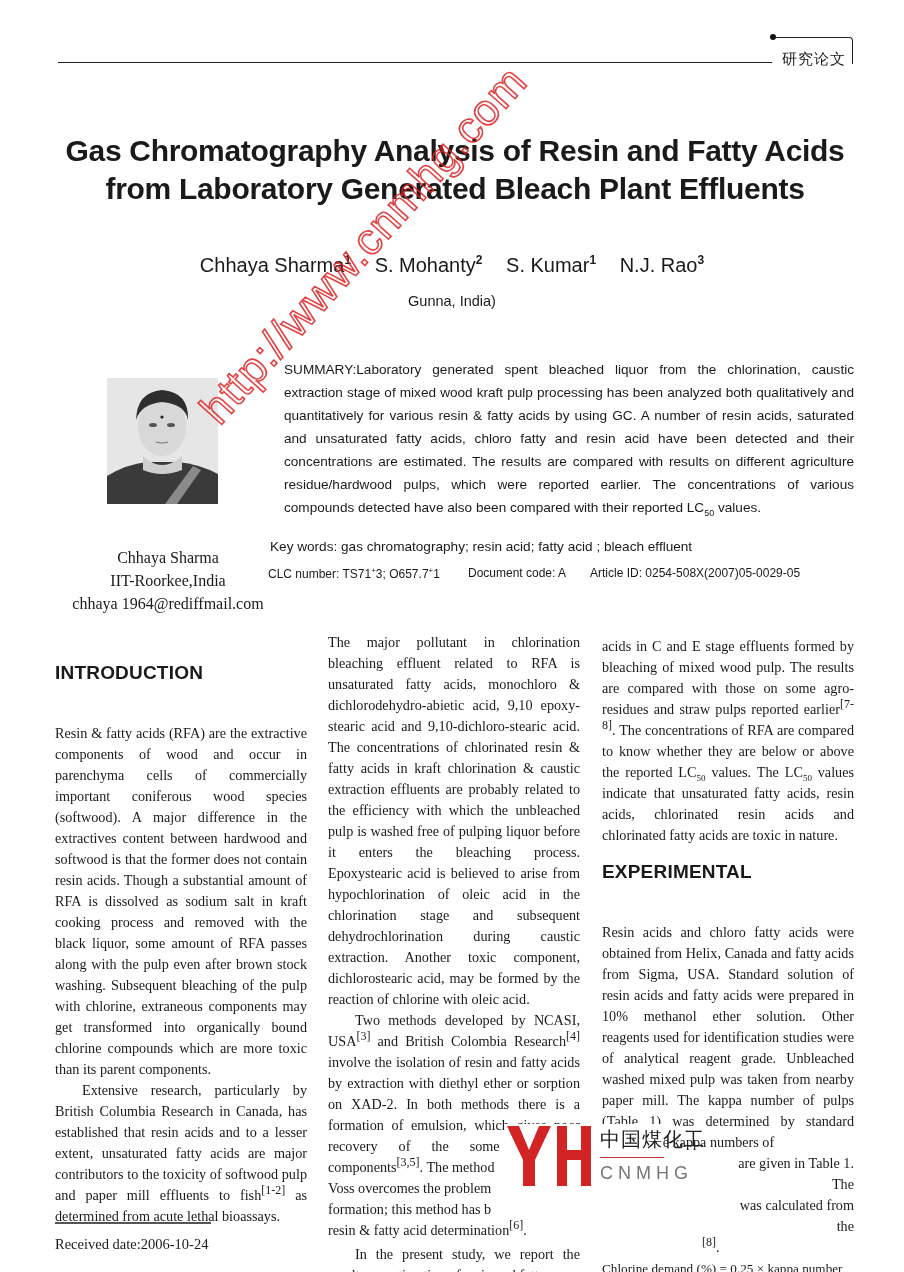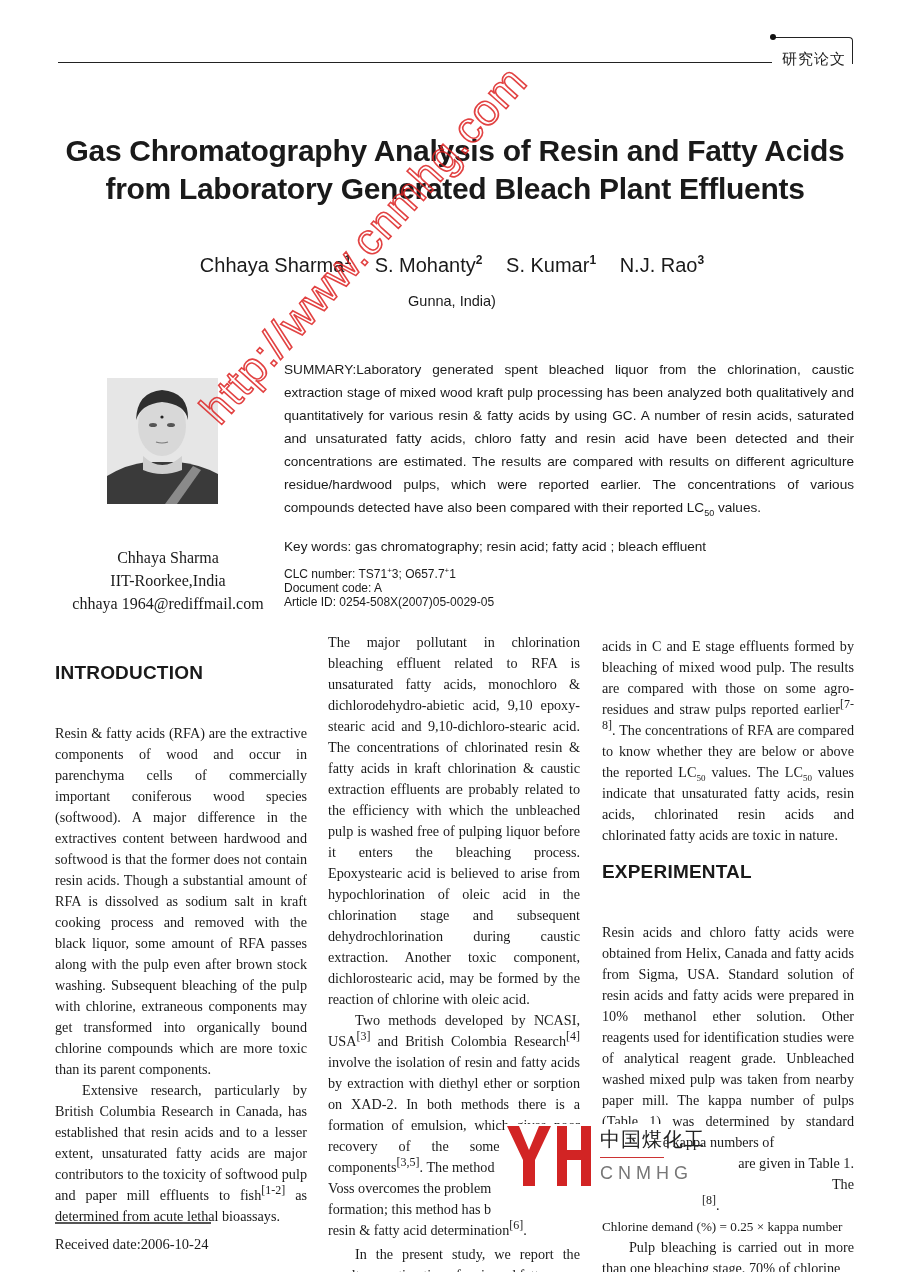--- a/index.html
+++ b/index.html
@@ -14,22 +14,22 @@
   #hdr-label{left:782px;top:38px;font-size:15px;letter-spacing:1px;font-family:"DejaVu Sans",sans-serif;margin-top:12px;}
   
   #title{left:40px;top:132px;width:830px;text-align:center;font-size:30px;font-weight:bold;line-height:38px;letter-spacing:-0.3px;}
   #authors{left:0;top:253px;width:904px;text-align:center;font-size:20px;}
   #authors sup{font-size:12px;font-weight:bold;}
   #authors .au{margin:0 9px;}
   #affil{left:30px;top:287px;width:844px;text-align:center;font-size:14.5px;line-height:28px;}
   
   #summary{left:284px;top:358px;width:570px;font-size:13.6px;line-height:23px;text-align:justify;}
   #summary sub{font-size:9px;}
-  #keywords{left:284px;top:539px;font-size:13.6px;}
-  #clc{left:284px;top:566px;width:572px;font-size:12px;display:flex;flex-direction:column;}
+  #keywords{left:270px;top:539px;font-size:13.6px;}
+  #clc{left:268px;top:566px;width:572px;font-size:12px;display:flex;}
   #clc span{display:inline-block;}
   #clc sup{font-size:8px;}
   
   #photo{left:107px;top:378px;width:111px;height:126px;background:#e9e9e9;overflow:hidden;}
   #photo svg{display:block;}
   #bio{left:55px;top:546px;width:226px;text-align:center;font-size:16px;line-height:23px;}
   
   .col{font-size:14.2px;line-height:21px;text-align:justify;margin-top:28px;}
   .col p{margin:0;}
   .col .ind{text-indent:1.9em;}
@@ -120,20 +120,21 @@
   <p class="ind" style="margin-top:3px">In the present study, we report the results on estimation of resin and fatty</p>
 </div>
 
 <div class="abs serif col" id="col3">
   <p><span>acids in C and E stage effluents formed by bleaching of mixed wood pulp. The results are compared with those on some agro-residues and straw pulps reported earlier</span><sup>[7-8]</sup><span>. The concentrations of RFA are compared to know whether they are below or above the reported LC</span><sub>50</sub><span> values. The LC</span><sub>50</sub><span> values indicate that unsaturated fatty acids, resin acids, chlorinated resin acids and chlorinated fatty acids are toxic in nature.</span></p>
 </div>
 <div class="abs sans h2" id="exp-h">EXPERIMENTAL</div>
 <div class="abs serif col" id="exp-text">
   <p>Resin acids and chloro fatty acids were obtained from Helix, Canada and fatty acids from Sigma, USA. Standard solution of resin acids and fatty acids were prepared in 10% methanol ether solution. Other reagents used for identification studies were of analytical reagent grade. Unbleached washed mixed pulp was taken from nearby paper mill. The kappa number of pulps (Table 1) was determined by standard method, the kappa numbers of</p>
   <p style="padding-left:122px;text-align:right">are given in Table 1. The</p>
+  <p style="padding-left:122px;text-align:right">was calculated from the</p>
   <p style="padding-left:100px"><sup>[8]</sup><span>.</span></p>
   <p class="formula">Chlorine demand (%) = 0.25 × kappa number</p>
   <p class="ind">Pulp bleaching is carried out in more than one bleaching stage. 70% of chlorine</p>
 </div>
 
 <div class="abs" id="wm-url"><span>http://www.cnmhg.com</span></div>
 
 <svg class="abs" id="wm-logo" viewBox="0 0 88 64">
   <rect x="0" y="0" width="88" height="64" fill="#fff"></rect>
   <path d="M2 2 H14 L24 26 L34 2 H46 L30 36 V62 H18 V36 Z" fill="#d22424"></path>

